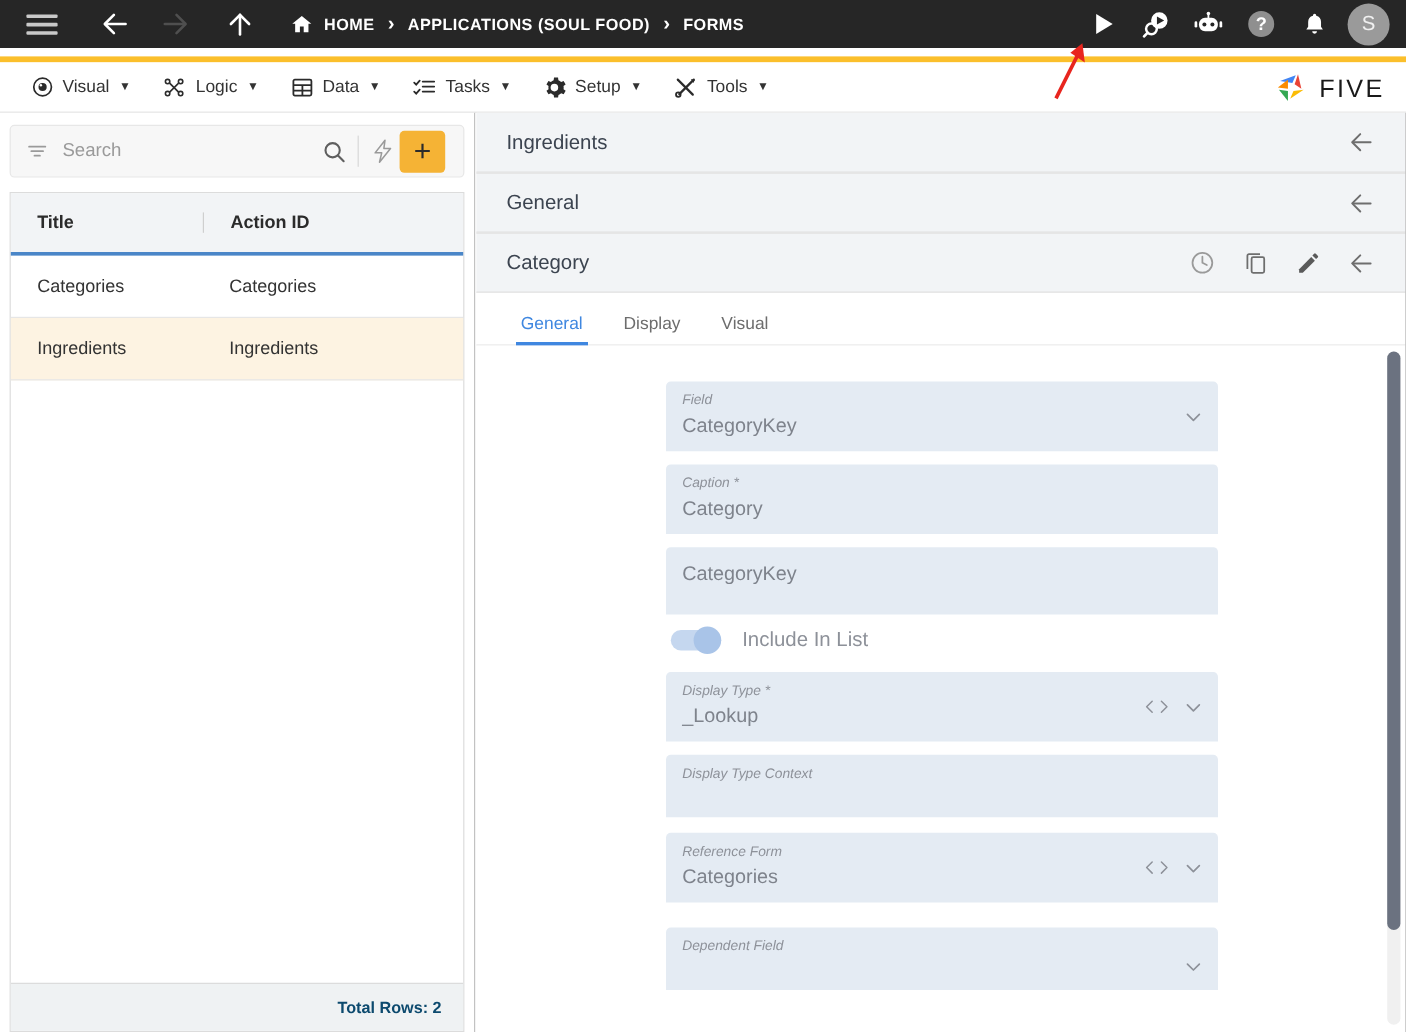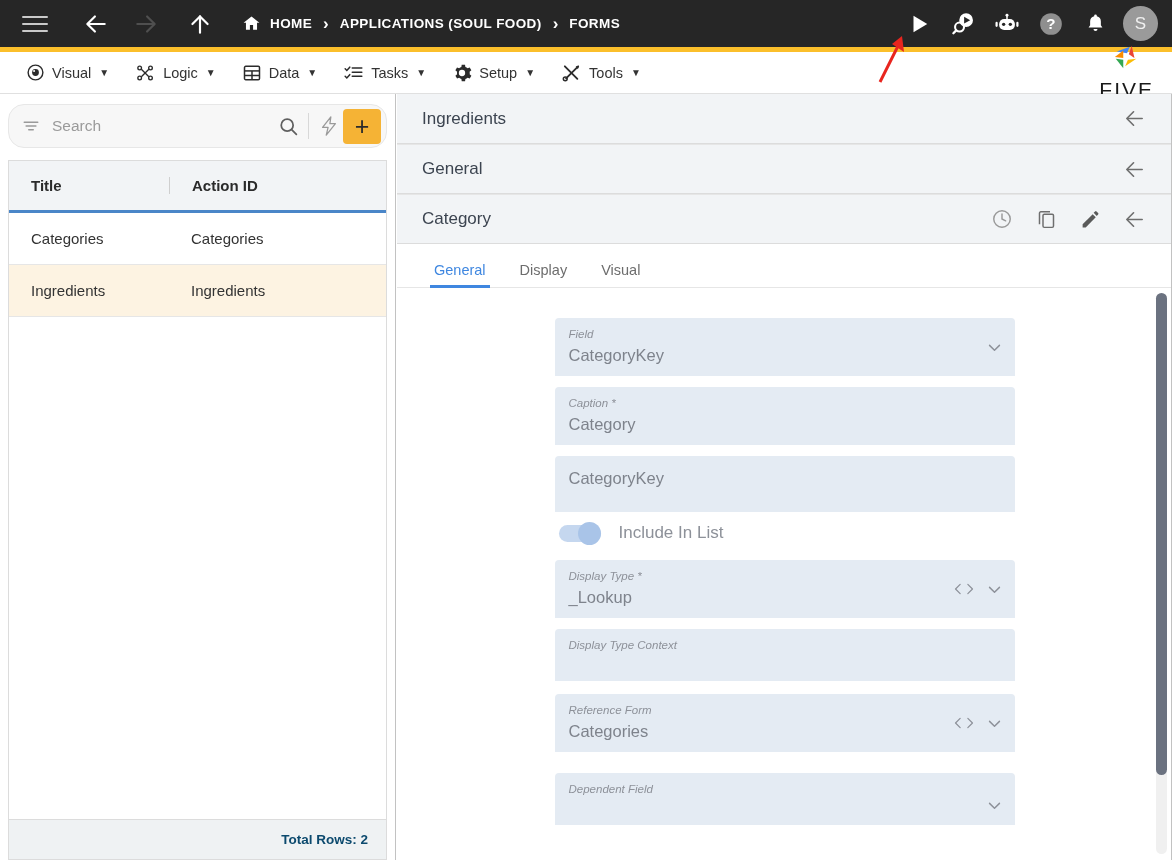--- a/index.html
+++ b/index.html
@@ -7,21 +7,21 @@
     width: 1172px; height: 860px;
     font-family: "Liberation Sans", sans-serif;
     background: #ffffff;
     overflow: hidden;
   }
   #app { position: relative; width: 1172px; height: 860px; }
 
   
   .topbar {
     position: absolute; top: 0; left: 0;
-    width: 1172px; height: 47px;
+    width: 1172px; height: 40px;
     background: #262626;
     display: flex; align-items: center;
   }
   .topbar-accent {
     position: absolute; top: 47px; left: 0;
     width: 1172px; height: 5px;
     background: #fbbf2b;
   }
   .tb-icon {
     display: flex; align-items: center; justify-content: center;
@@ -68,42 +68,42 @@
   .menu-item {
     display: flex; align-items: center; gap: 7px;
     padding: 0 13px 0 13px; height: 42px;
     color: #3c3c3c; font-size: 14.5px;
     white-space: nowrap;
   }
   .menu-item .mi-label { font-size: 14.5px; color: #333; }
   .caret { font-size: 10px; color: #333; margin-left: 1px; }
   .five-logo {
     margin-left: auto; margin-right: 18px;
-    display: flex; align-items: center; gap: 7px; flex-direction: column;
+    display: flex; align-items: flex-end; gap: 7px;
   }
   .five-text {
     font-size: 21px; letter-spacing: 2px; color: #1a1a1a;
     font-family: "Liberation Sans", sans-serif; font-weight: 400;
   }
 
   
   .leftpanel {
     position: absolute; top: 94px; left: 0;
     width: 396px; height: 766px;
     background: #ffffff;
     border-right: 1px solid #c2c2c2;
   }
   .searchrow {
     margin: 10px 8px 0 8px;
     height: 44px;
     border: 1px solid #e7e7e7;
-    border-radius: 16px;
+    border-radius: 4px;
     background: #f7f7f7;
     display: flex; align-items: center;
-    padding: 0 5px 0 12px;
+    padding: 0 15px 0 12px;
   }
   .search-input {
     flex: 1; border: none; outline: none; background: transparent;
     font-size: 15.5px; color: #3c3c3c; padding-left: 11px;
     font-family: "Liberation Sans", sans-serif;
   }
   .search-input::placeholder { color: #9a9a9a; }
   .vdiv { width: 1px; height: 26px; background: #d8d8d8; margin: 0 9px; }
   .plusbtn {
     width: 38px; height: 35px; border-radius: 4px;

